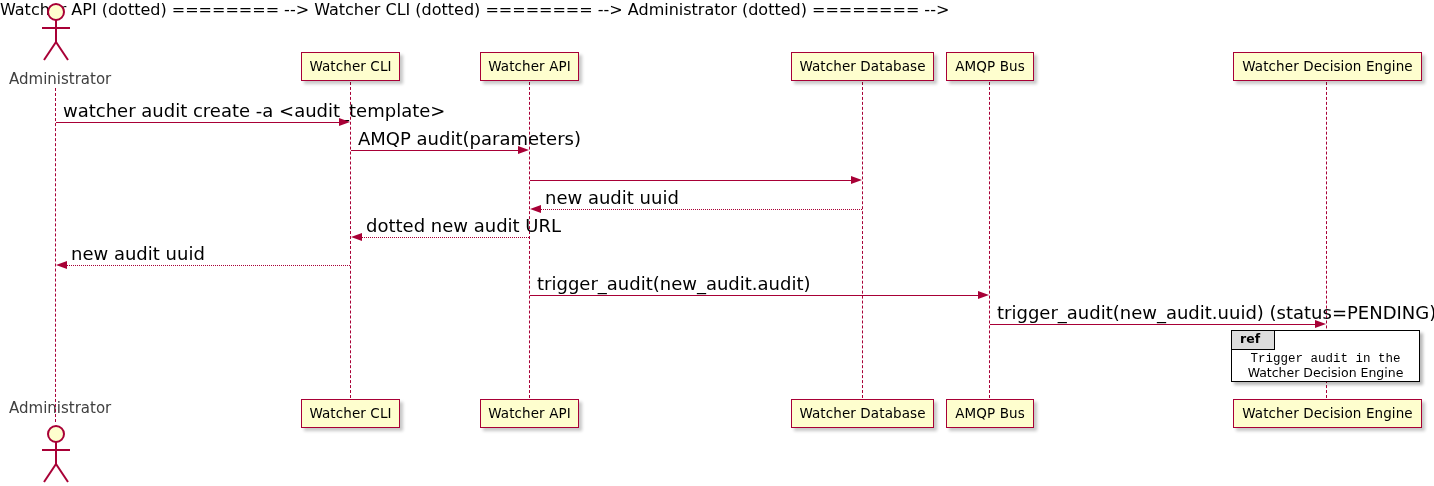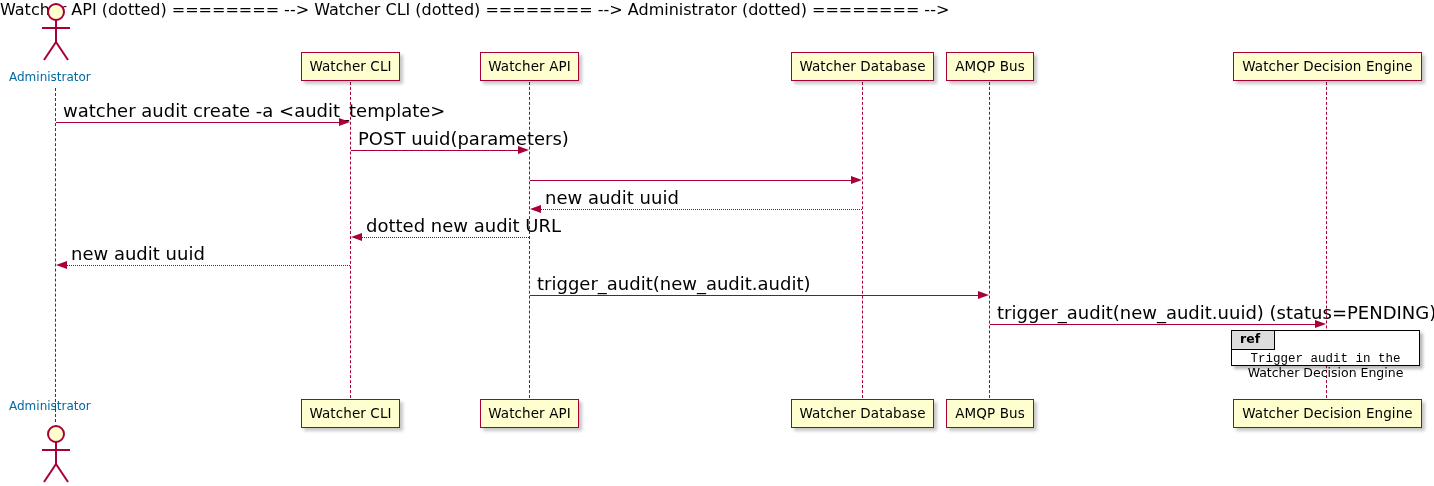--- a/index.html
+++ b/index.html
@@ -37,22 +37,22 @@
     position: absolute;
     width: 0;
     border-left: 1.4px dashed #A80036;
   }
   
   .actor {
     position: absolute;
   }
   .actor-label {
     position: absolute;
-    font-size: 12px;
-    color: #0369a1;
+    font-size: 15px;
+    color: #404040;
     white-space: nowrap;
   }
   
   .msg-line {
     position: absolute;
     height: 0;
     border-top: 1.5px solid #A80036;
   }
   .msg-line.dotted {
     border-top: 1.4px dotted #A80036;
@@ -184,21 +184,21 @@
   <div class="participant" style="left:1233px; top:399px; width:189px;">
     <span>Watcher Decision Engine</span>
   </div>
 
   
   <div class="msg-label" style="left:63px; top:102px;">watcher audit create -a &lt;audit_template&gt;</div>
   <div class="msg-line" style="left:56px; top:122px; width:283px;"></div>
   <div class="arrow-head right" style="left:339px; top:117.5px;"></div>
 
   
-  <div class="msg-label" style="left:358px; top:130px;">POST uuid(parameters)</div>
+  <div class="msg-label" style="left:358px; top:130px;">AMQP audit(parameters)</div>
   <div class="msg-line" style="left:351px; top:150px; width:167px;"></div>
   <div class="arrow-head right" style="left:518px; top:145.5px;"></div>
 
   
   <div class="msg-line" style="left:530px; top:180px; width:321px;"></div>
   <div class="arrow-head right" style="left:851px; top:175.5px;"></div>
 
    Watcher API (dotted) ======== --&gt;
   <div class="msg-label" style="left:545px; top:189px;">new audit uuid</div>
   <div class="msg-line dotted" style="left:541px; top:209px; width:321px;"></div>
@@ -218,19 +218,19 @@
   <div class="msg-label" style="left:537px; top:275px;">trigger_audit(new_audit.audit)</div>
   <div class="msg-line" style="left:530px; top:295px; width:448px;"></div>
   <div class="arrow-head right" style="left:978px; top:290.5px;"></div>
 
   
   <div class="msg-label" style="left:997px; top:304px;">trigger_audit(new_audit.uuid) (status=PENDING)</div>
   <div class="msg-line" style="left:990px; top:324px; width:325px;"></div>
   <div class="arrow-head right" style="left:1315px; top:319.5px;"></div>
 
   
-  <div class="ref-box" style="left:1231px; top:330px; width:189px; height:36px;">
+  <div class="ref-box" style="left:1231px; top:330px; width:189px; height:52px;">
     <div class="ref-tab">ref</div>
     <div class="ref-body" style="top:21px;font-family:Liberation Mono, monospace;">Trigger audit in the</div>
     <div class="ref-body" style="top:35px;">Watcher Decision Engine</div>
   </div>
 
 </div>
 
 </body></html>

